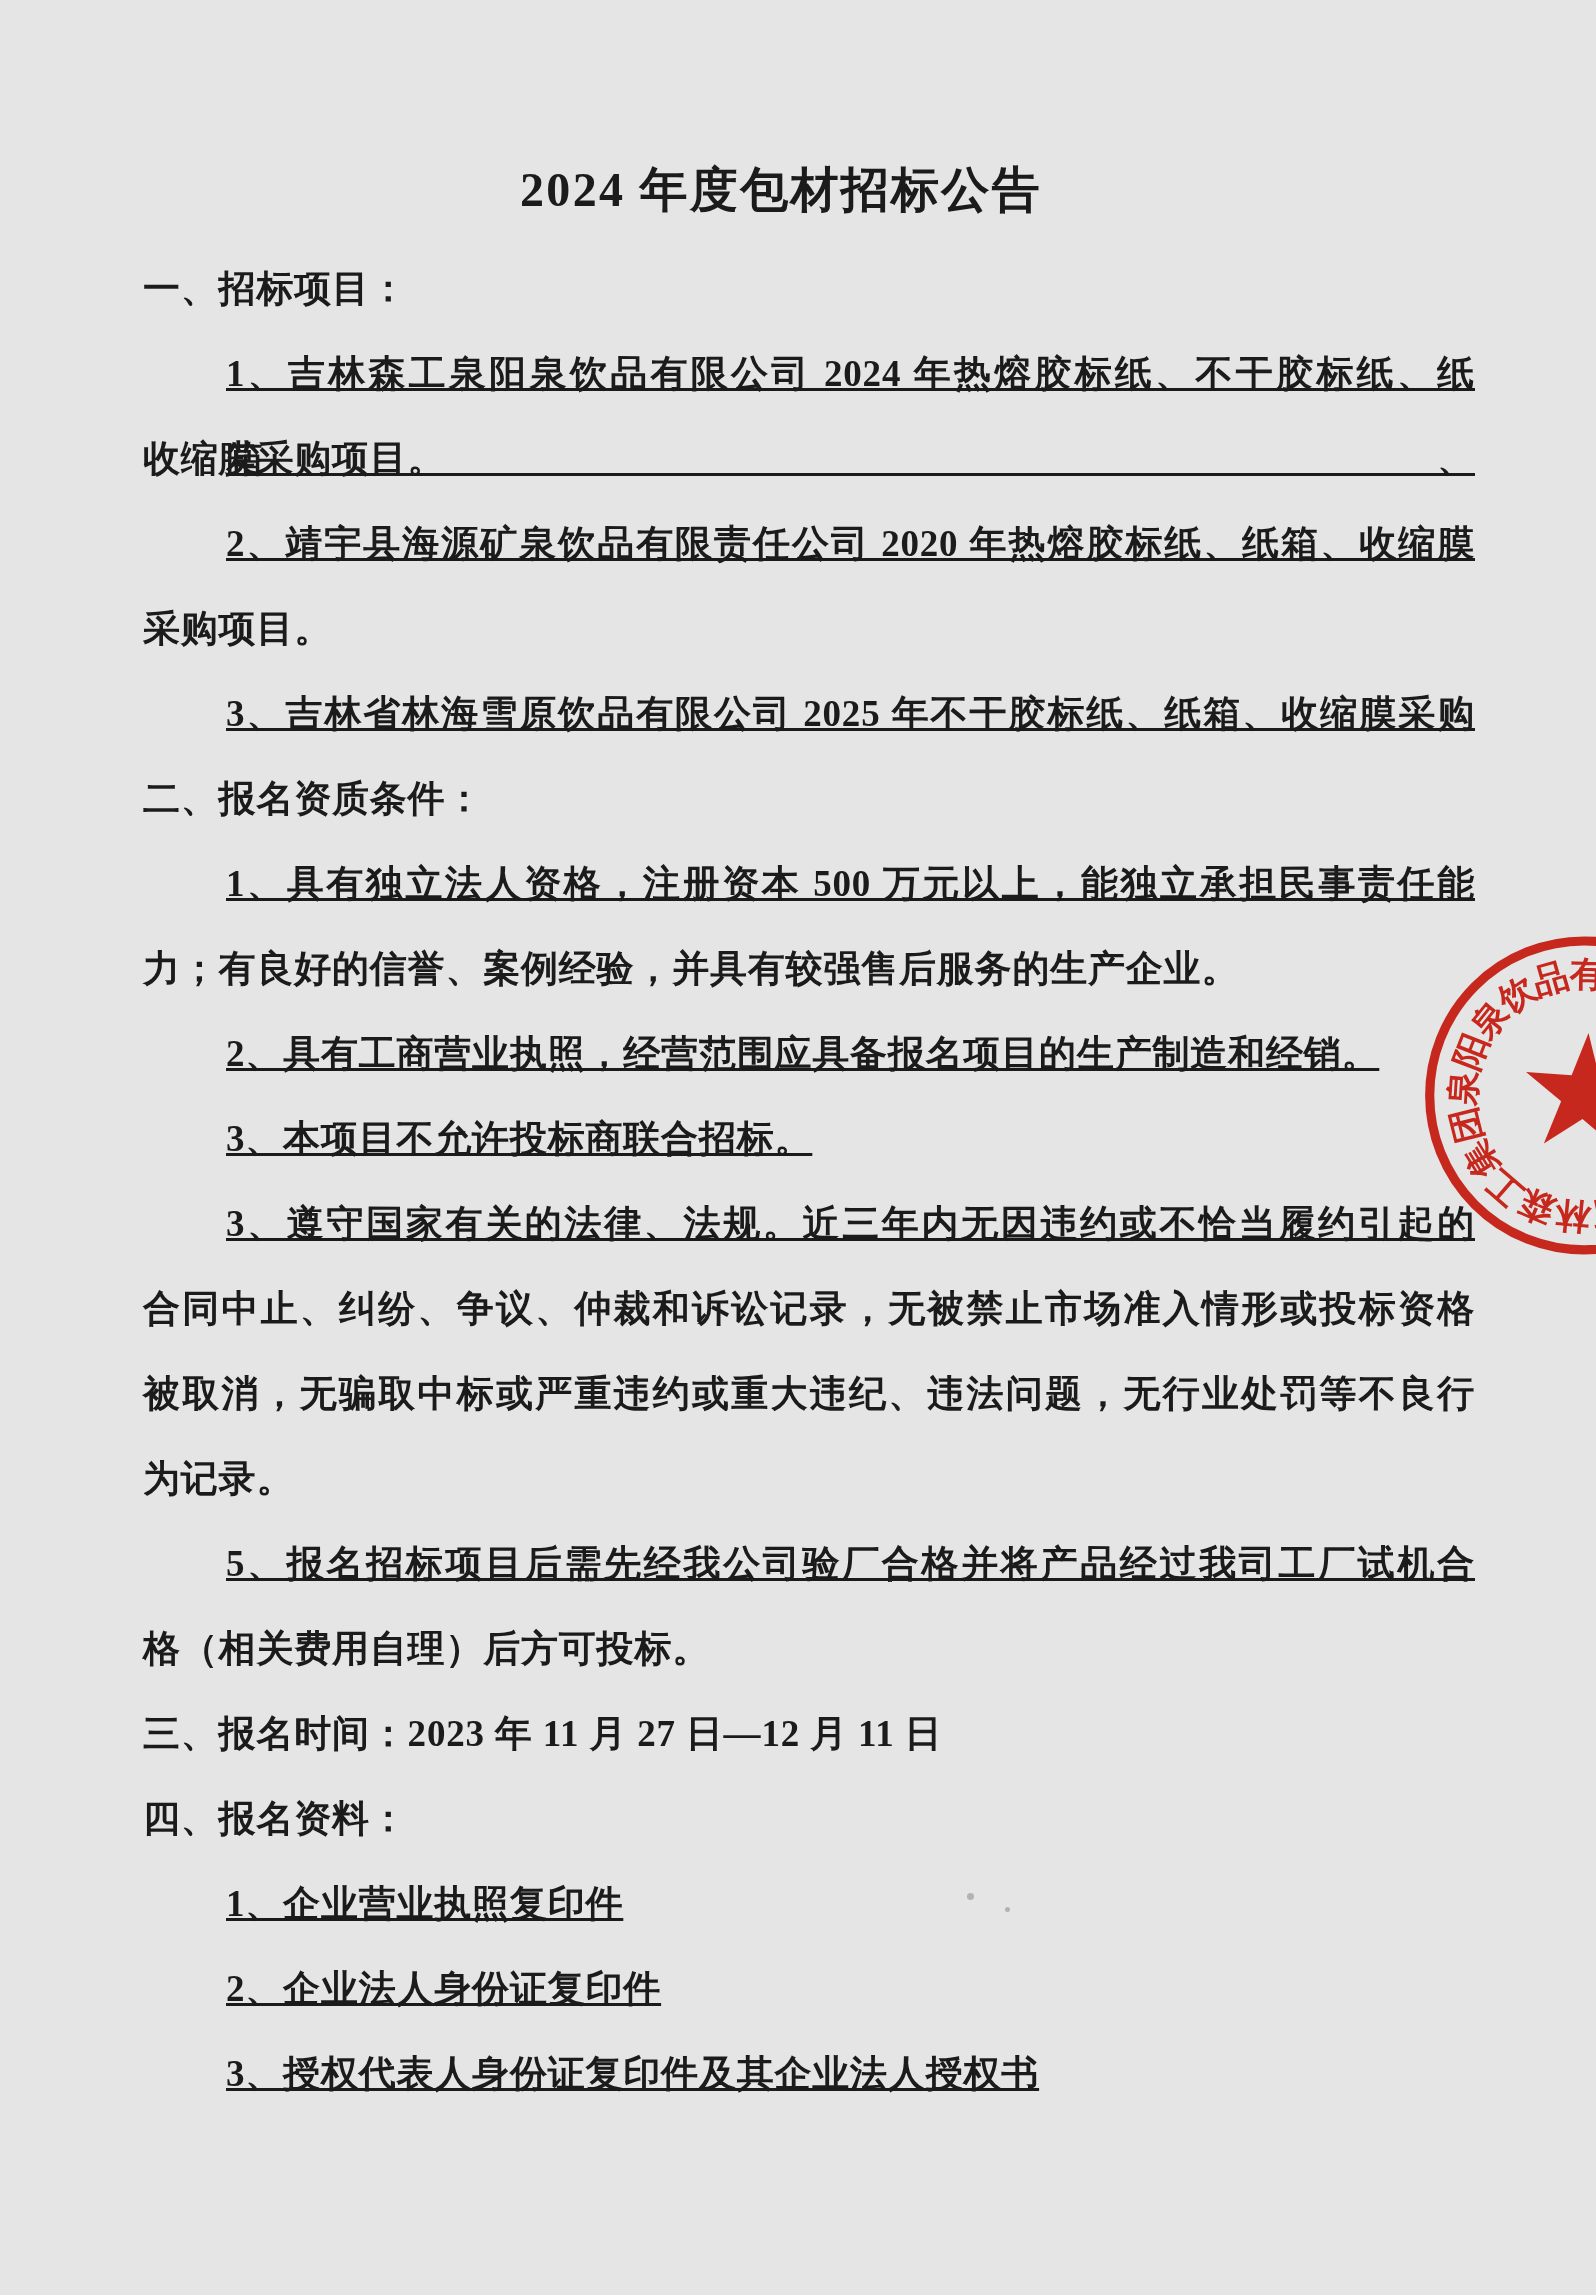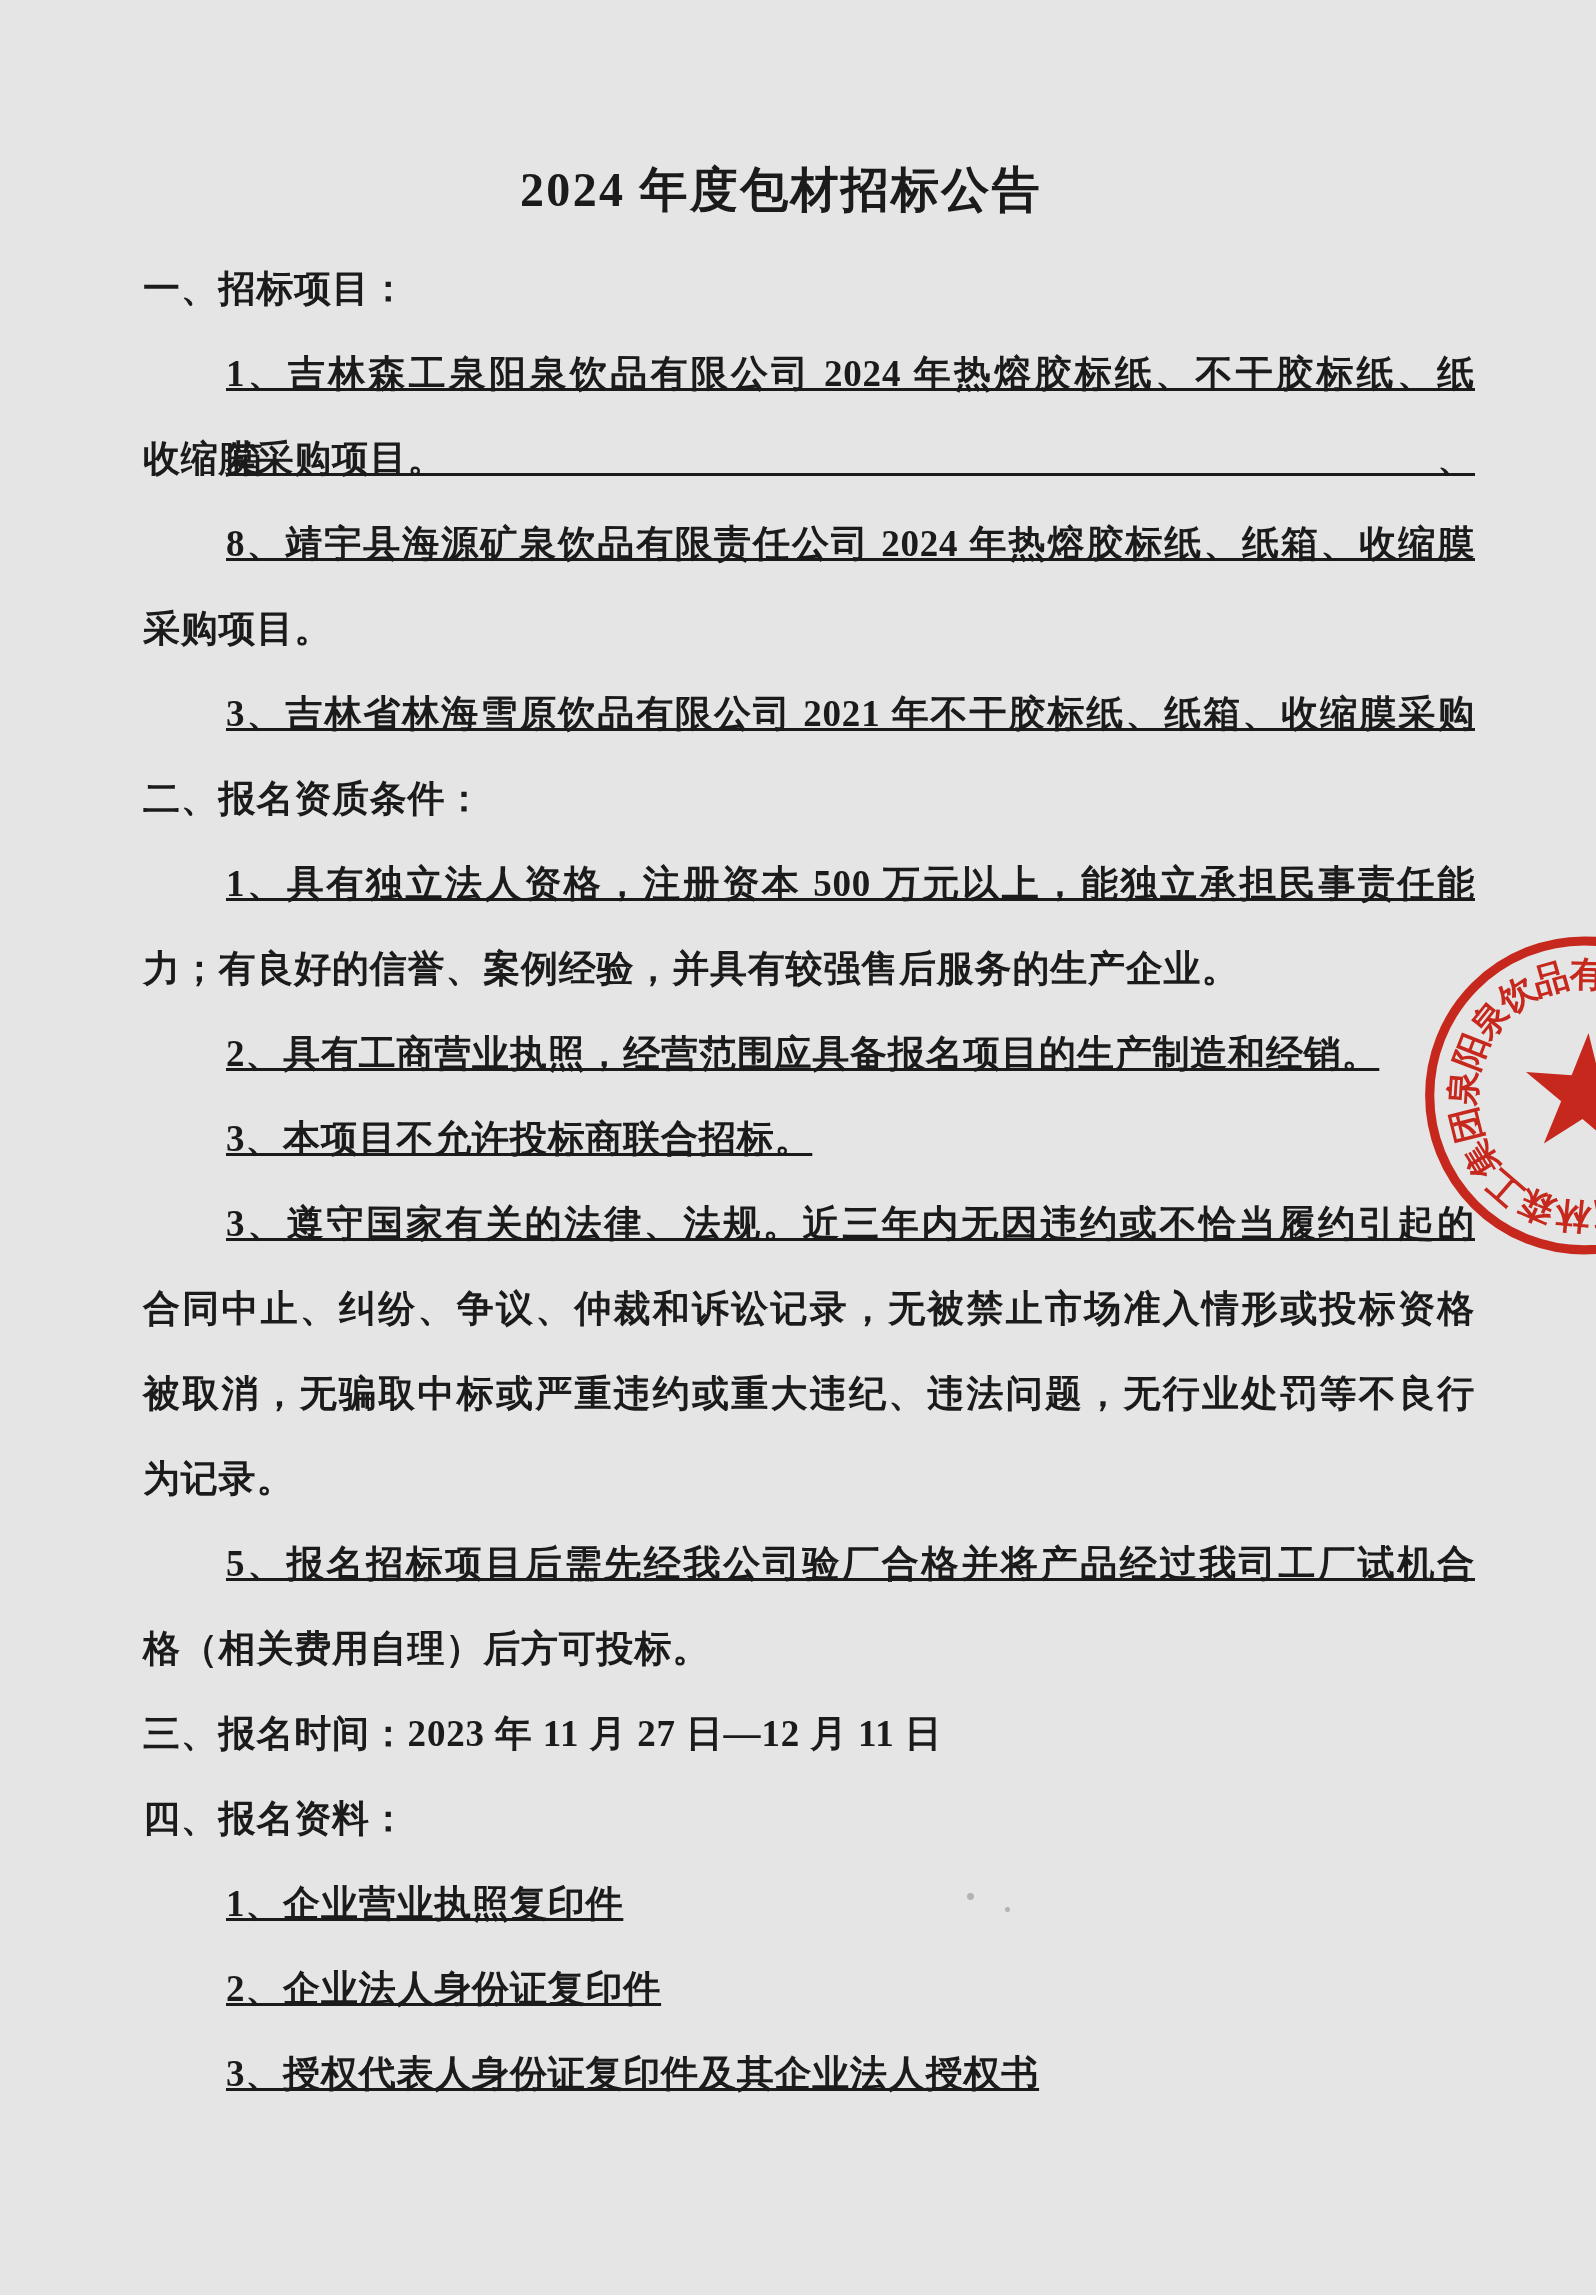--- a/index.html
+++ b/index.html
@@ -66,23 +66,23 @@
 <body>
 
 <div class="page">
 
   <div class="doc-title">2024 年度包材招标公告</div>
 
   <div id="doc-lines">
       <div class="line section">一、招标项目：</div>
       <div class="line item justify">1、吉林森工泉阳泉饮品有限公司 2024 年热熔胶标纸、不干胶标纸、纸箱、</div>
       <div class="line cont">收缩膜采购项目。</div>
-      <div class="line item justify">8、靖宇县海源矿泉饮品有限责任公司 2024 年热熔胶标纸、纸箱、收缩膜</div>
+      <div class="line item justify">2、靖宇县海源矿泉饮品有限责任公司 2020 年热熔胶标纸、纸箱、收缩膜</div>
       <div class="line cont">采购项目。</div>
-      <div class="line item justify">3、吉林省林海雪原饮品有限公司 2021 年不干胶标纸、纸箱、收缩膜采购</div>
+      <div class="line item justify">3、吉林省林海雪原饮品有限公司 2025 年不干胶标纸、纸箱、收缩膜采购</div>
       <div class="line section">二、报名资质条件：</div>
       <div class="line item justify">1、具有独立法人资格，注册资本 500 万元以上，能独立承担民事责任能</div>
       <div class="line cont">力；有良好的信誉、案例经验，并具有较强售后服务的生产企业。</div>
       <div class="line item">2、具有工商营业执照，经营范围应具备报名项目的生产制造和经销。</div>
       <div class="line item">3、本项目不允许投标商联合招标。</div>
       <div class="line item justify">3、遵守国家有关的法律、法规。近三年内无因违约或不恰当履约引起的</div>
       <div class="line cont justify">合同中止、纠纷、争议、仲裁和诉讼记录，无被禁止市场准入情形或投标资格</div>
       <div class="line cont justify">被取消，无骗取中标或严重违约或重大违纪、违法问题，无行业处罚等不良行</div>
       <div class="line cont">为记录。</div>
       <div class="line item justify">5、报名招标项目后需先经我公司验厂合格并将产品经过我司工厂试机合</div>

